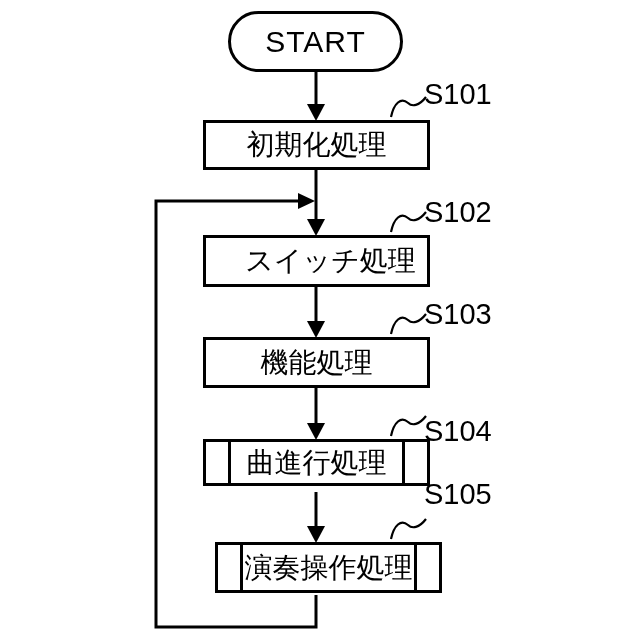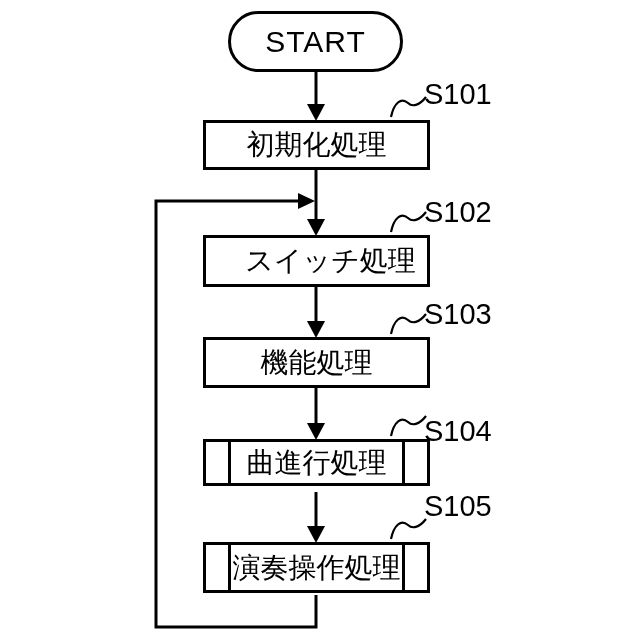--- a/index.html
+++ b/index.html
@@ -64,26 +64,26 @@
     position: absolute;
     left: 424px;
     font-size: 29px;
     line-height: 1;
     white-space: nowrap;
   }
   #box-s101 { top: 120px; height: 50px; }
   #box-s102 { top: 235px; height: 52px; padding-left: 28px; }
   #box-s103 { top: 337px; height: 51px; }
   #box-s104 { top: 439px; height: 47px; }
-  #box-s105 { top: 542px; height: 51px; }
+  #box-s105 { top: 542px; height: 51px; margin-left: 12px; }
   #id-s101 { top: 80px; }
   #id-s102 { top: 198px; }
   #id-s103 { top: 300px; }
   #id-s104 { top: 401px; margin-top: 16px; }
-  #id-s105 { top: 492px; }
+  #id-s105 { top: 480px; }
 </style>
 </head>
 <body>
 
 <div class="canvas">
 
   <svg class="connectors" viewBox="0 0 640 640" xmlns="http://www.w3.org/2000/svg" stroke="#000000" fill="#000000" stroke-width="3">
 
     <path d="M316,72 V104" fill="none"></path>
     <polygon points="316,121 307,104 325,104" stroke="none"></polygon>

